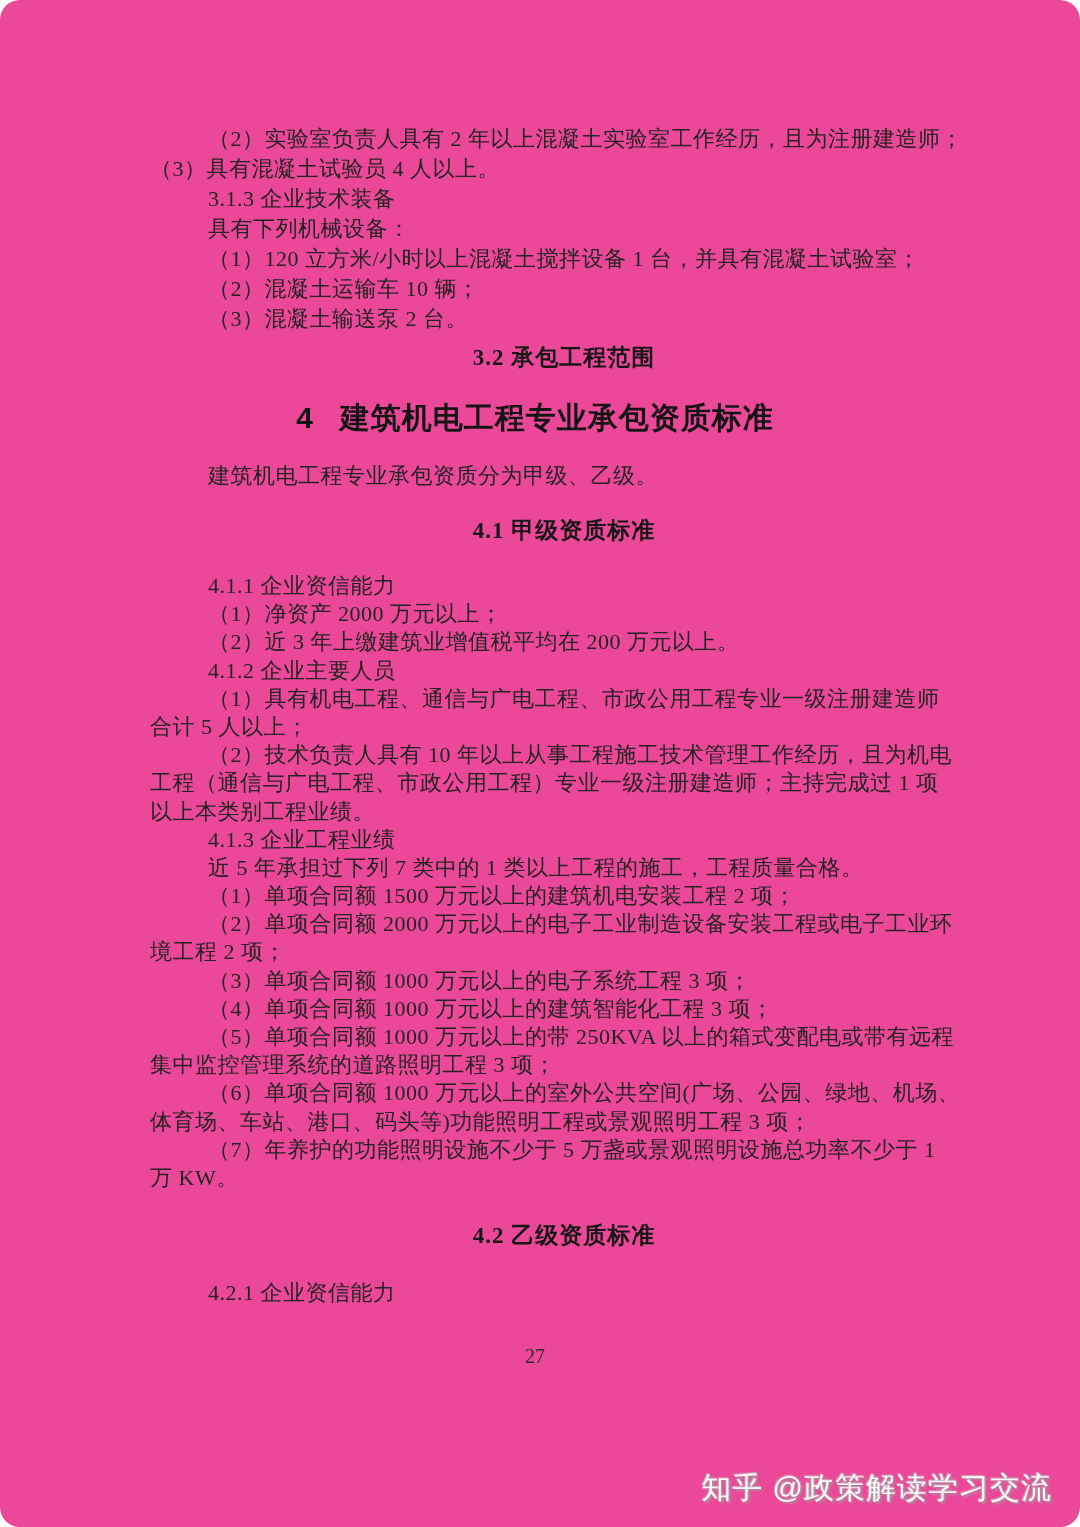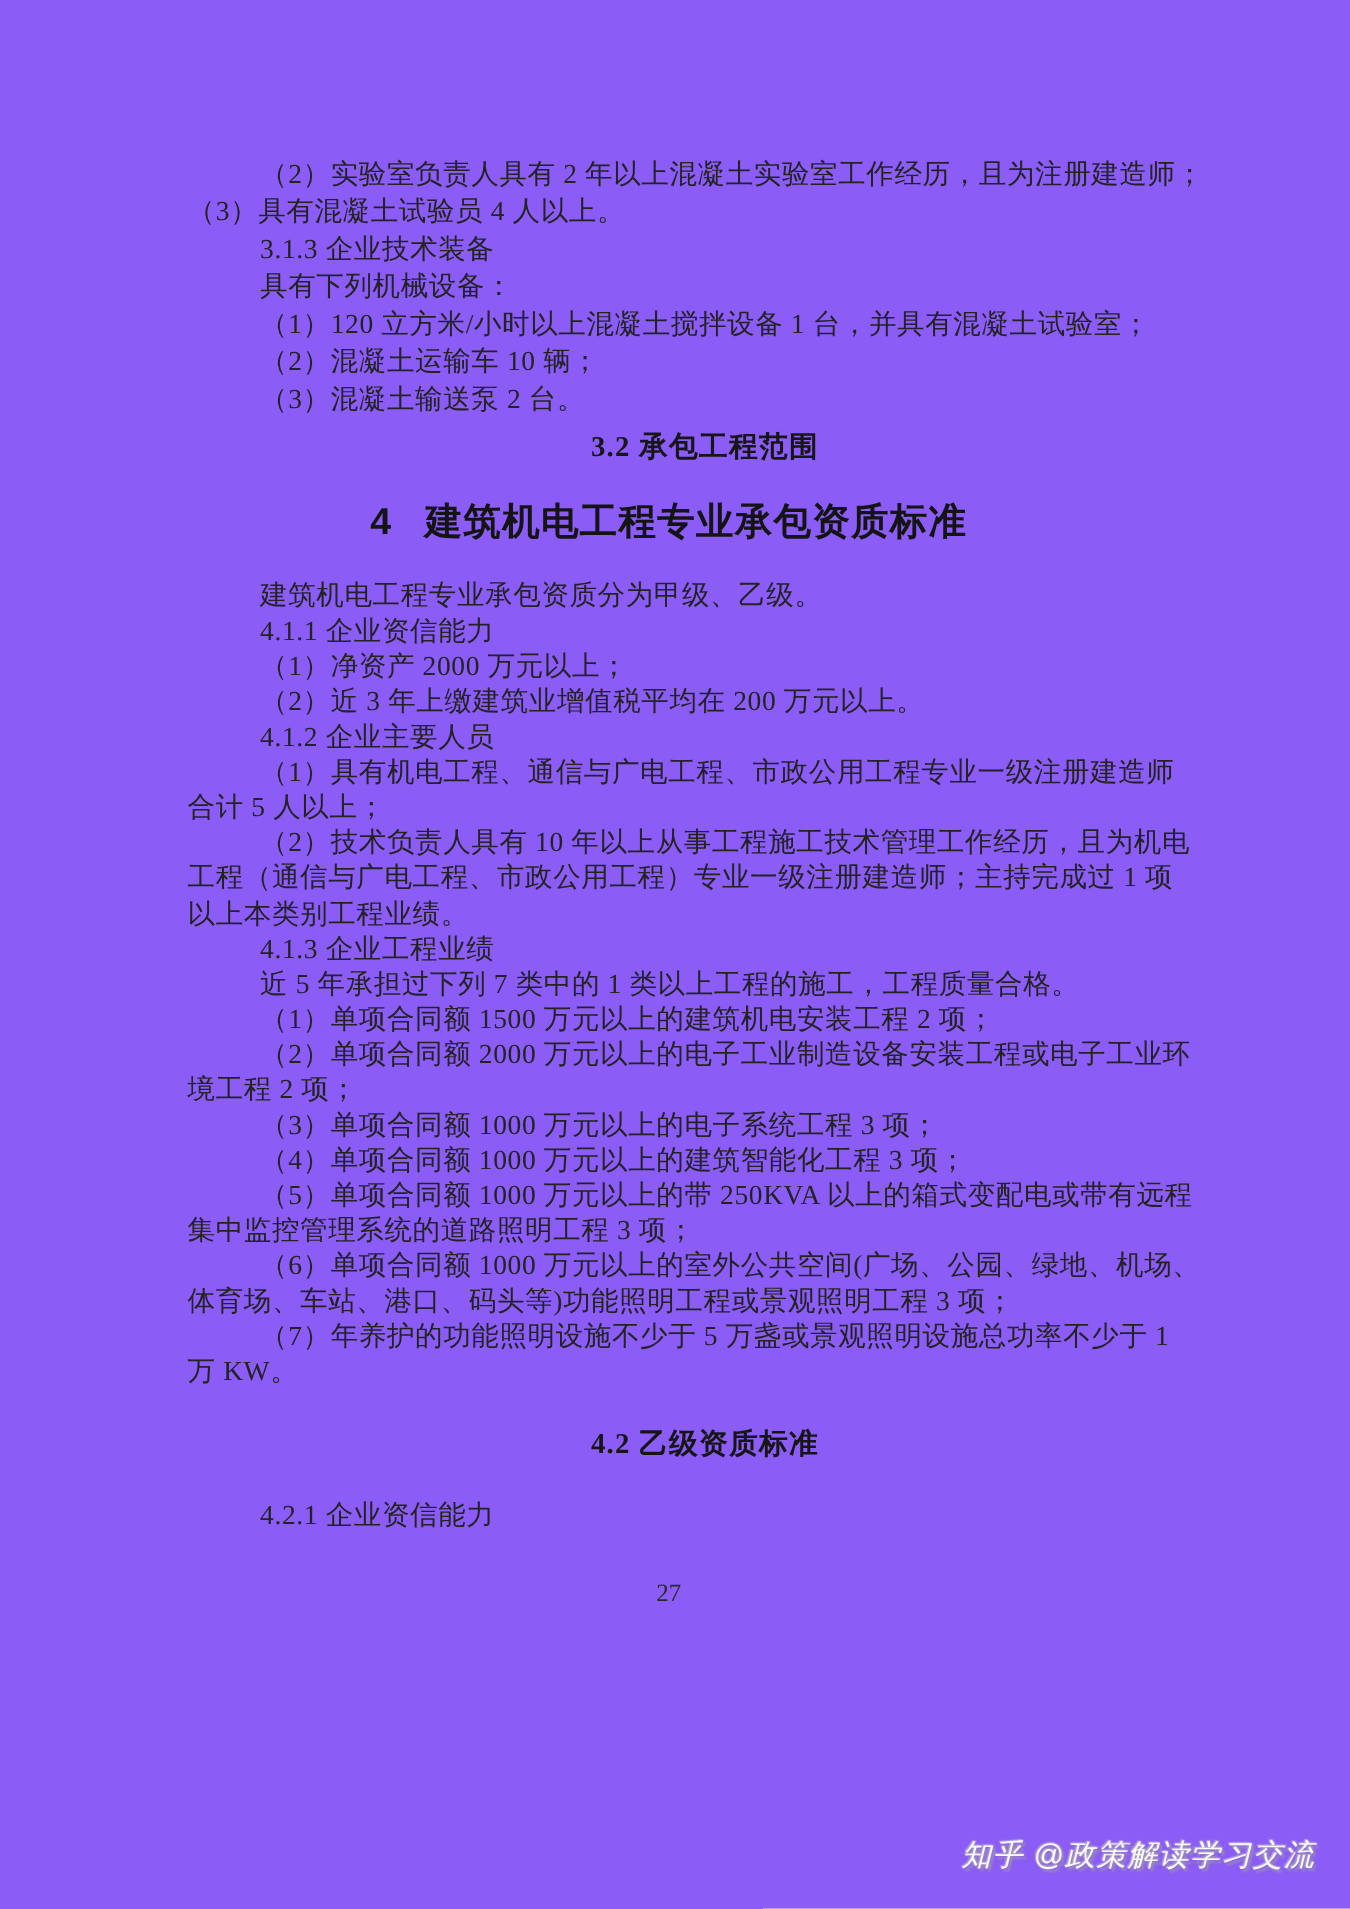--- a/index.html
+++ b/index.html
@@ -1,22 +1,23 @@
 <!DOCTYPE html>
 <html lang="zh"><head>
 <meta charset="utf-8">
 <style>
   html,body{margin:0;padding:0;background:#ffffff;}
   .page{
     position:relative;
     width:1080px;height:1527px;
-    background:#8b5cf6;
+    background:#ec4899;
     overflow:hidden;
     font-family:"Liberation Serif","DejaVu Serif",serif;
     color:#222222;
+    border-radius:20px;
   }
   .content{
     position:absolute;
     left:150px;top:124px;
     width:770px;
   }
   .grp{margin:0;}
   .ln{
     font-size:22px;
     white-space:nowrap;
@@ -55,28 +56,27 @@
     margin-top:35px;
     text-align:center;
     font-size:20px;
     line-height:28px;height:28px;
     color:#2a2a2a;
   }
   .watermark{
     position:absolute;
     right:28px;top:1468px;
     font-family:"Liberation Sans","DejaVu Sans",sans-serif;
-    font-size:24px;
+    font-size:30px;
     letter-spacing:1px;
     white-space:nowrap;
     color:rgba(255,255,255,0.94);
     text-shadow:2px 2px 2px rgba(158,158,158,0.8),
                 -1px -1px 1px rgba(205,205,205,0.65),
                 1px -1px 1px rgba(190,190,190,0.4);
-    font-style:italic;
   }
 </style>
 </head>
 <body>
 
 <div class="page">
   <div class="content">
 
     <div class="grp lh30">
       <div class="ln ind">（2）实验室负责人具有 2 年以上混凝土实验室工作经历，且为注册建造师；</div>
@@ -92,20 +92,21 @@
 
 
     <div class="h-chap">
       <span class="chap-num">4</span><span>建筑机电工程专业承包资质标准</span>
     </div>
 
     <div class="grp lh30">
       <div class="ln ind">建筑机电工程专业承包资质分为甲级、乙级。</div>
     </div>
 
+    <div class="h-sec h-41">4.1 甲级资质标准</div>
 
     <div class="grp lh282">
       <div class="ln ind">4.1.1 企业资信能力</div>
       <div class="ln ind">（1）净资产 2000 万元以上；</div>
       <div class="ln ind">（2）近 3 年上缴建筑业增值税平均在 200 万元以上。</div>
       <div class="ln ind">4.1.2 企业主要人员</div>
       <div class="ln ind">（1）具有机电工程、通信与广电工程、市政公用工程专业一级注册建造师</div>
       <div class="ln">合计 5 人以上；</div>
       <div class="ln ind">（2）技术负责人具有 10 年以上从事工程施工技术管理工作经历，且为机电</div>
       <div class="ln">工程（通信与广电工程、市政公用工程）专业一级注册建造师；主持完成过 1 项</div>

